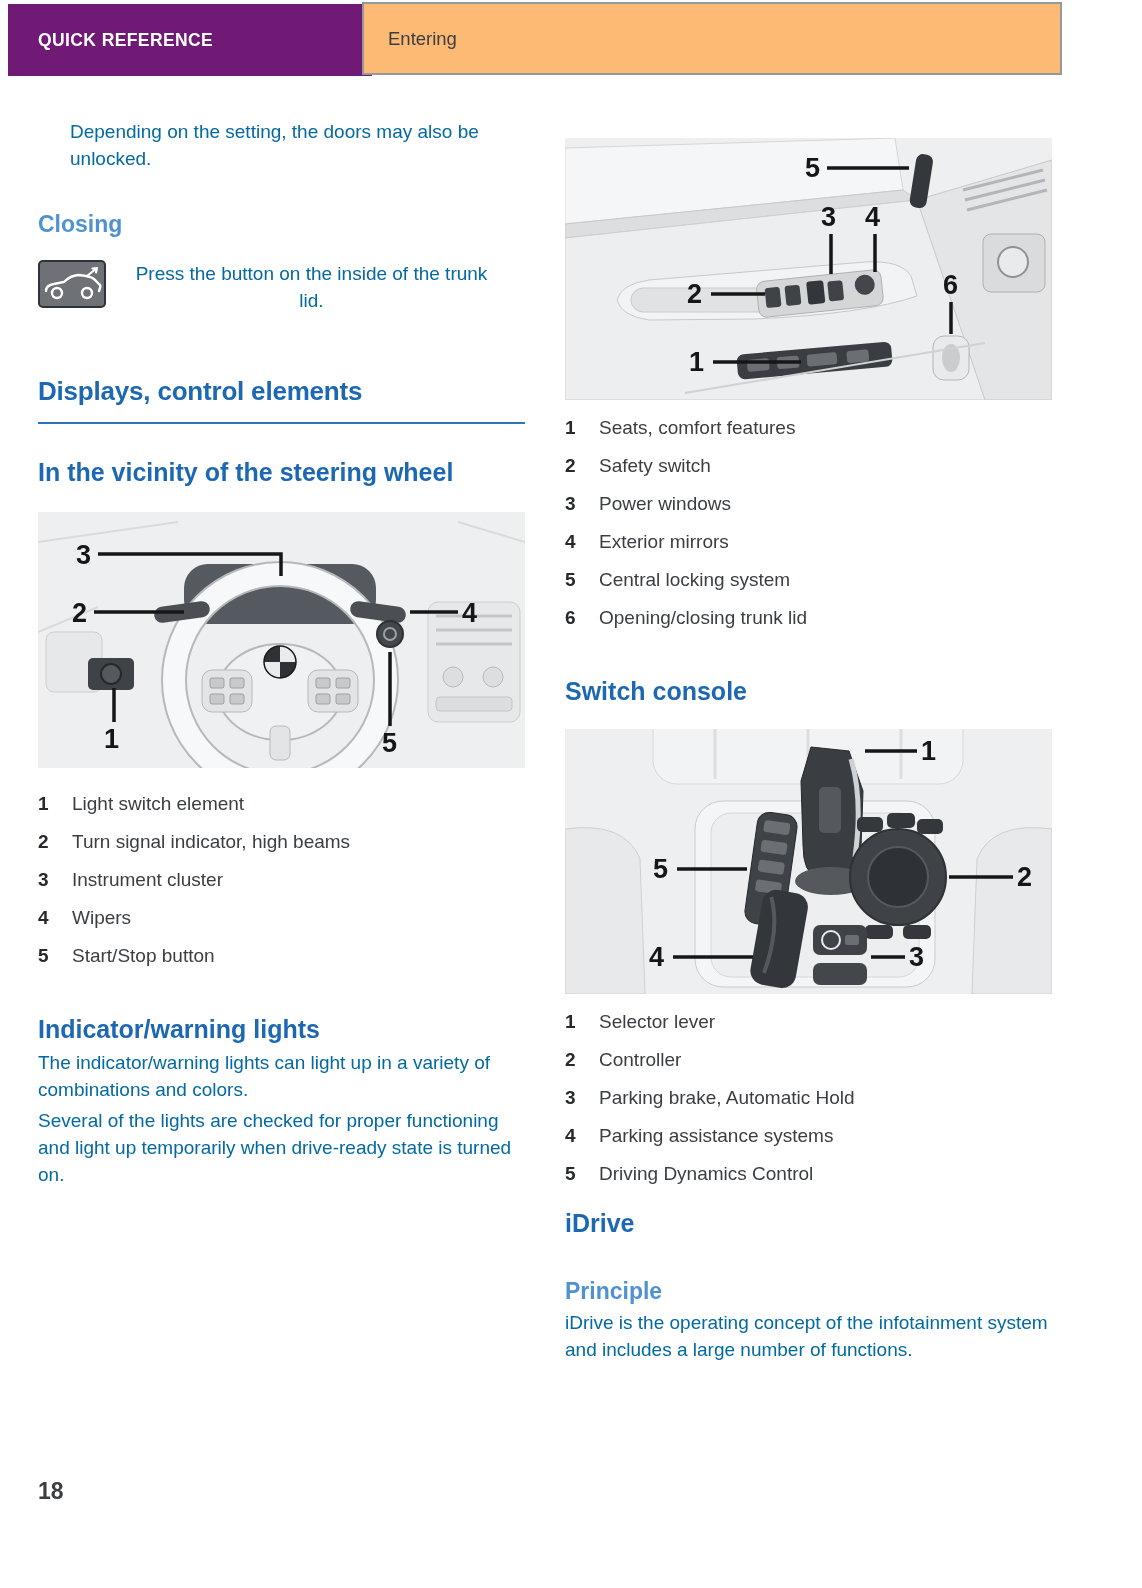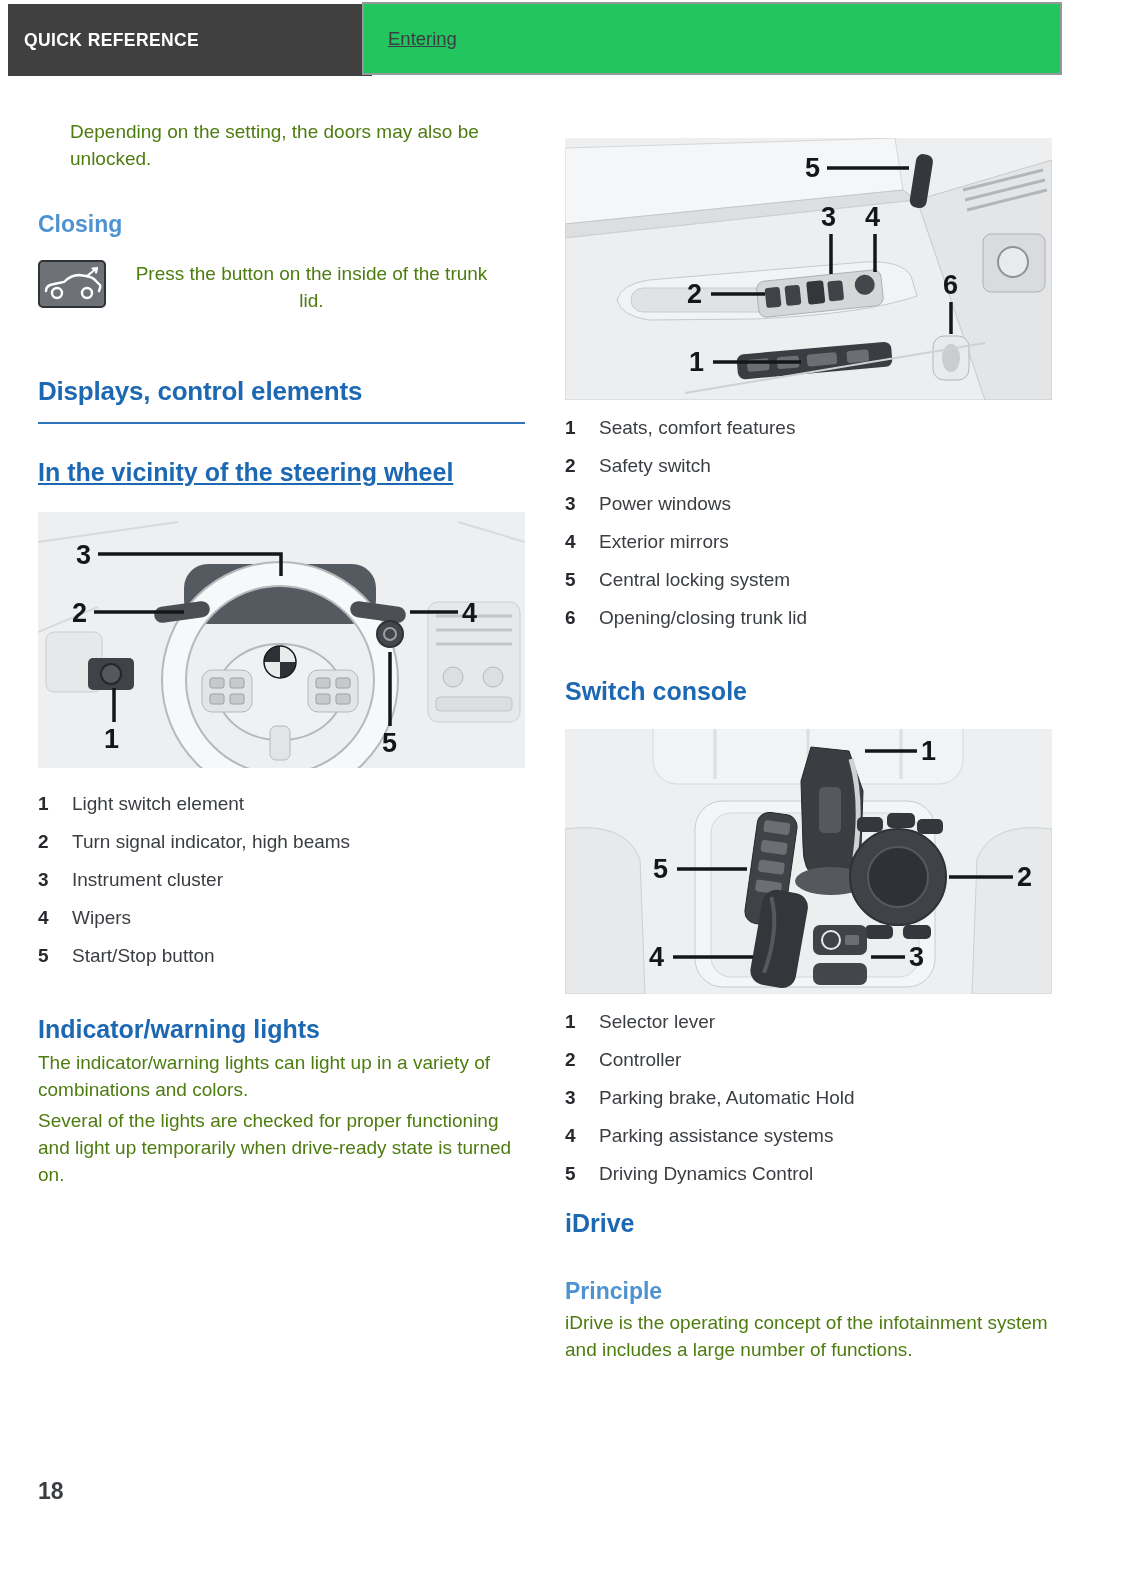--- a/index.html
+++ b/index.html
@@ -10,60 +10,59 @@
     height: 1588px;
     background: #ffffff;
     font-family: "Liberation Sans", sans-serif;
     color: #3a3e42;
     overflow: hidden;
   }
   
   .hdr-kicker {
     position: absolute; left: 8px; top: 4px;
     width: 364px; height: 72px;
-    background: #404040;
+    background: #701a75;
     display: flex; align-items: center;
-    padding-left: 16px;
+    padding-left: 30px;
   }
   .hdr-kicker span {
     color: #ffffff; font-weight: 700; font-size: 17.5px; letter-spacing: 0.4px;
   }
   .hdr-section {
     position: absolute; left: 362px; top: 2px;
     width: 700px; height: 73px;
     border: 2px solid #96999c;
-    background: #22c55e;
+    background: #fdba74;
     display: flex; align-items: center;
     padding-left: 24px;
-    text-decoration: underline;
   }
   .hdr-section span { font-size: 18.5px; color: #3a3e42; }
   
   .col { position: absolute; top: 118px; width: 487px; }
   .col-left  { left: 38px; }
   .col-right { left: 565px; }
   
-  p.body { font-size: 19px; line-height: 27px; color: #4d7c0f; }
+  p.body { font-size: 19px; line-height: 27px; color: #0369a1; }
   .indent { padding-left: 32px; }
   .h-chapter {
     margin-top: 58px;
     font-size: 26px; line-height: 38px; font-weight: 700;
     color: #1d68b2; letter-spacing: -0.2px;
   }
   .chapter-rule {
     border: none; border-top: 2px solid #2f74ba;
     margin-top: 12px; width: 100%;
   }
   .h-section { font-size: 25px; line-height: 32px; font-weight: 700; color: #1d68b2; }
   .h-sub     { font-size: 23px; line-height: 28px; font-weight: 700; color: #4e93d0; }
   .mt-sec  { margin-top: 44px; }
   .mt-idrive { margin-top: 20px; }
   .mt-sub  { margin-top: 38px; }
   .mt-p    { margin-top: 4px; }
-  .steering-title { margin-top: 32px; max-width: 440px; text-decoration: underline; }
+  .steering-title { margin-top: 32px; max-width: 440px; }
   .dd-title { margin-top: 6px; }
   
   .icon-row { margin-top: 22px; display: flex; gap: 18px; align-items: flex-start; }
   .icon-row p.body { max-width: 375px; text-align: center; }
   .trunk-icon svg { display: block; }
   
   .figure { margin-top: 24px; }
   .figure-door { margin-top: 20px; }
   .figure-console { margin-top: 22px; }
   .figure svg { display: block; }

